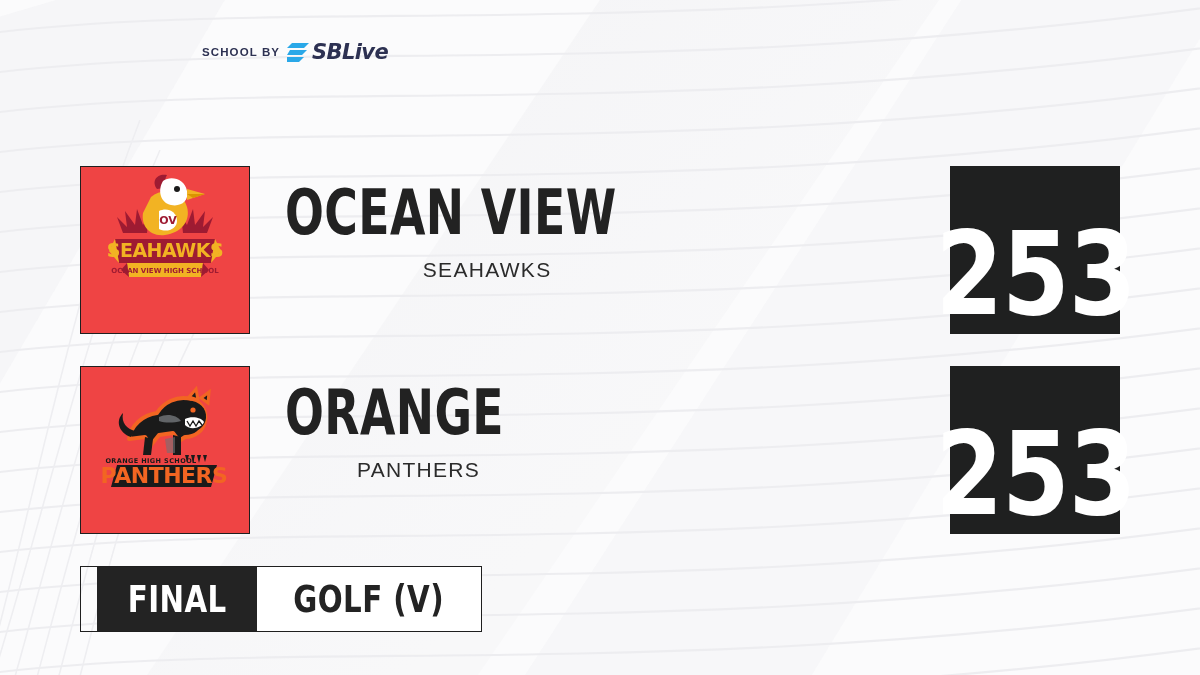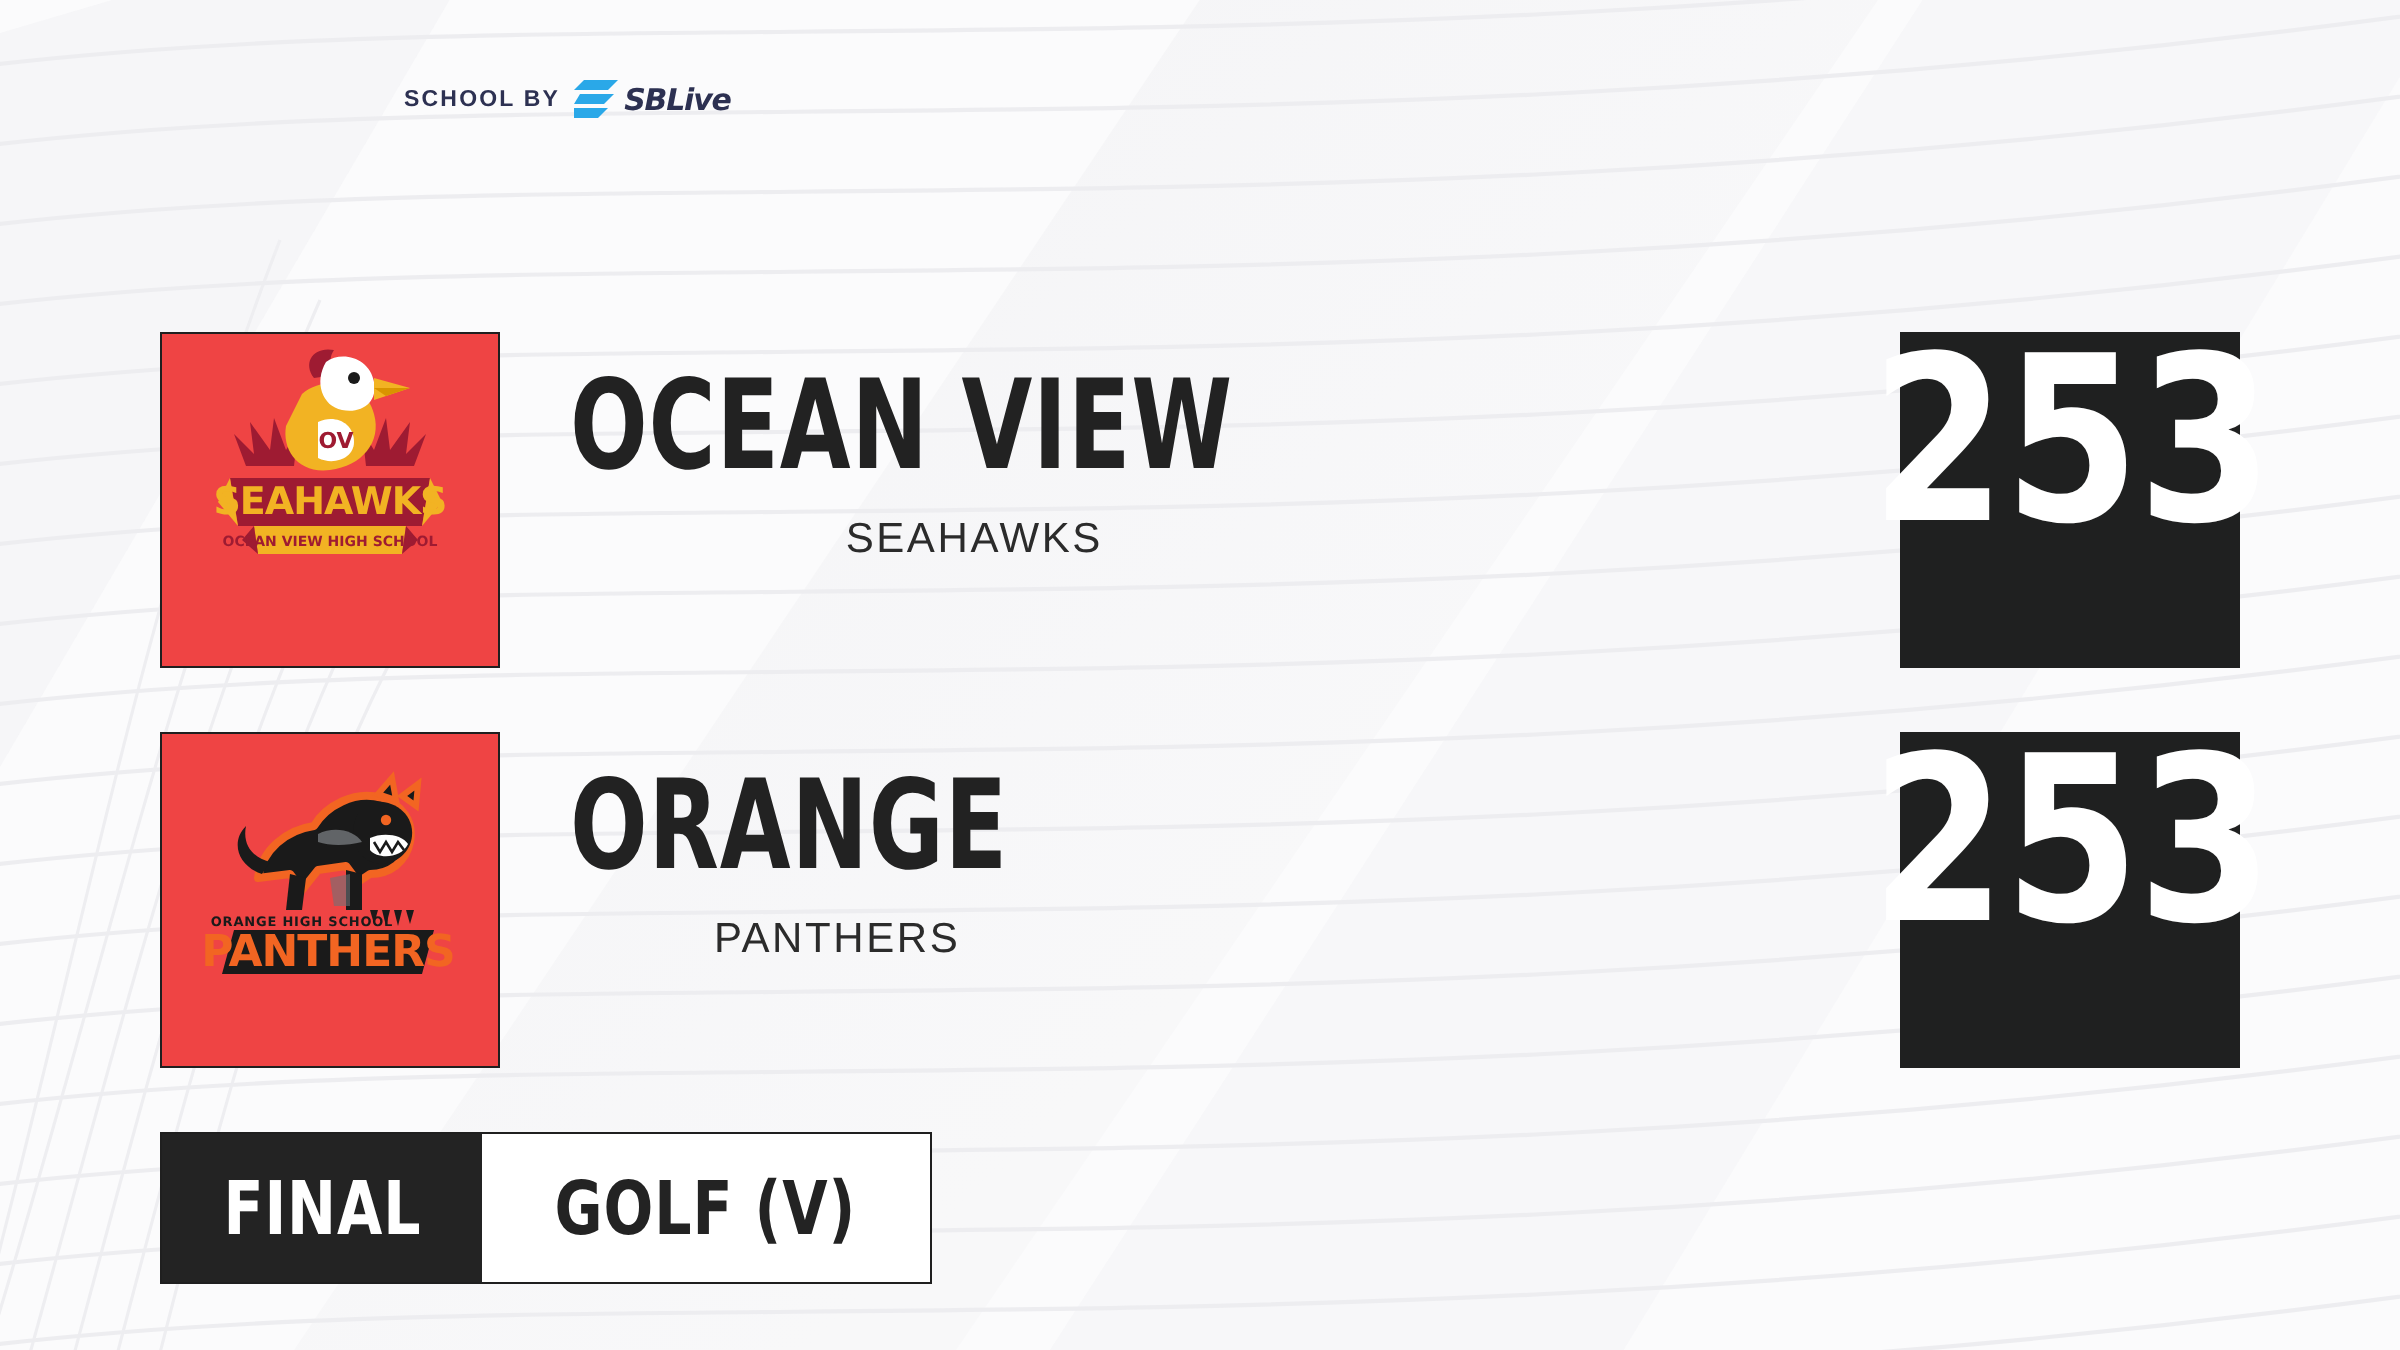--- a/index.html
+++ b/index.html
@@ -35,21 +35,21 @@
   }
   #powered-by {
     font-size:11.5px; font-weight:bold; letter-spacing:1.1px;
     color:#2d3152;
     font-family:"Liberation Sans", sans-serif;
   }
   #sblive-mark { display:flex; align-items:center; gap:3px; }
   #sblive-text {
     font-family:"DejaVu Sans", sans-serif;
     font-weight:bold; font-style:italic;
-    font-size:15px; letter-spacing:-0.6px;
+    font-size:21px; letter-spacing:-0.6px;
     color:#2d3152;
   }
 
   
   .team-row { position:absolute; left:80px; height:168px; }
   #team-row-0 { top:166px; }
   #team-row-1 { top:366px; }
 
   .logo-box {
     position:absolute; left:0; top:0;
@@ -79,39 +79,40 @@
     color:#2b2b2b;
     margin-top:14px;
     white-space:nowrap;
   }
 
   
   .score-box {
     position:absolute; left:950px;
     width:170px; height:168px;
     background:#1f2020;
-    display:flex; align-items:flex-start; justify-content:center;
+    display:flex; align-items:flex-end; justify-content:center;
   }
   #score-box-0 { top:166px; }
   #score-box-1 { top:366px; }
   .score-value {
     font-family:"DejaVu Sans Condensed","DejaVu Sans", sans-serif;
     font-weight:bold;
     font-size:115px;
     line-height:1;
     color:#ffffff;
     letter-spacing:-1px;
     transform:scaleX(0.94) translateY(-2px);
   }
 
   
   #status-bar {
     position:absolute; left:80px; top:566px;
-    height:76px; display:flex;
+    height:66px; display:flex;
     border:1px solid #1f1f1f;
+    padding-left:16px;
   }
   #status-state {
     background:#232323;
     color:#ffffff;
     display:flex; align-items:center; justify-content:center;
     padding:0 24px;
     min-width:147px;
   }
   #status-state span {
     font-family:"DejaVu Sans Condensed","DejaVu Sans", sans-serif;

